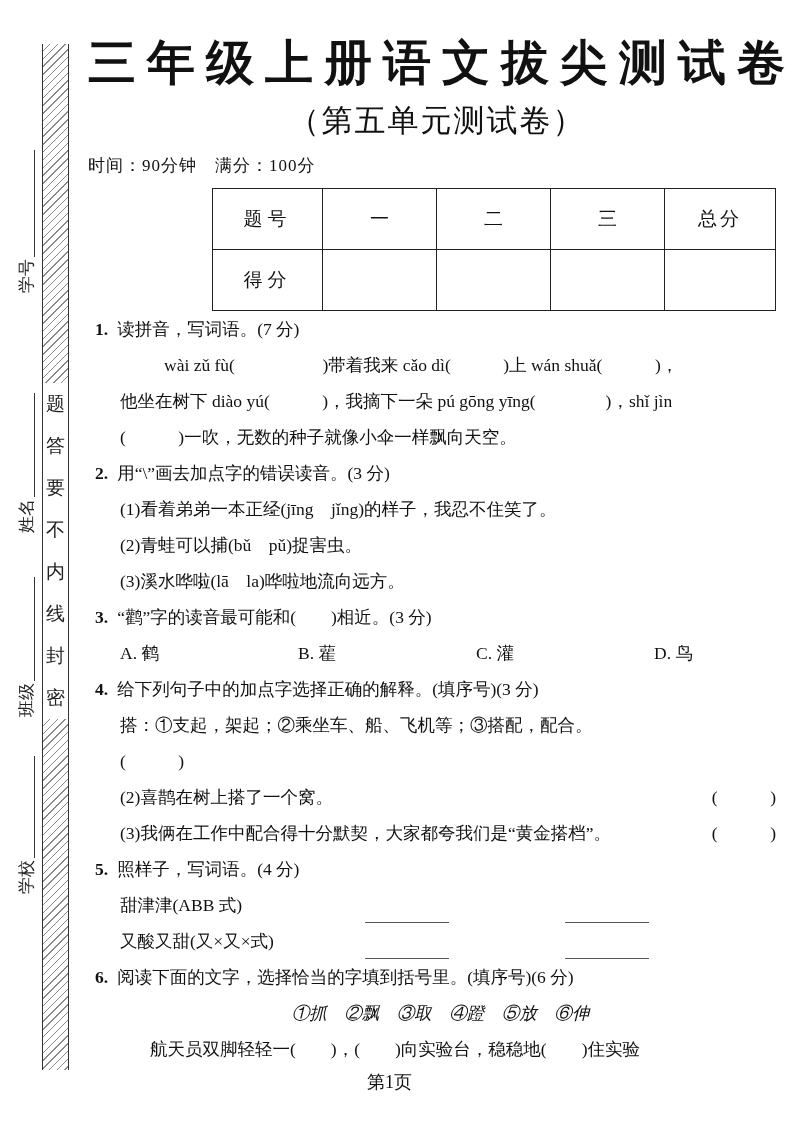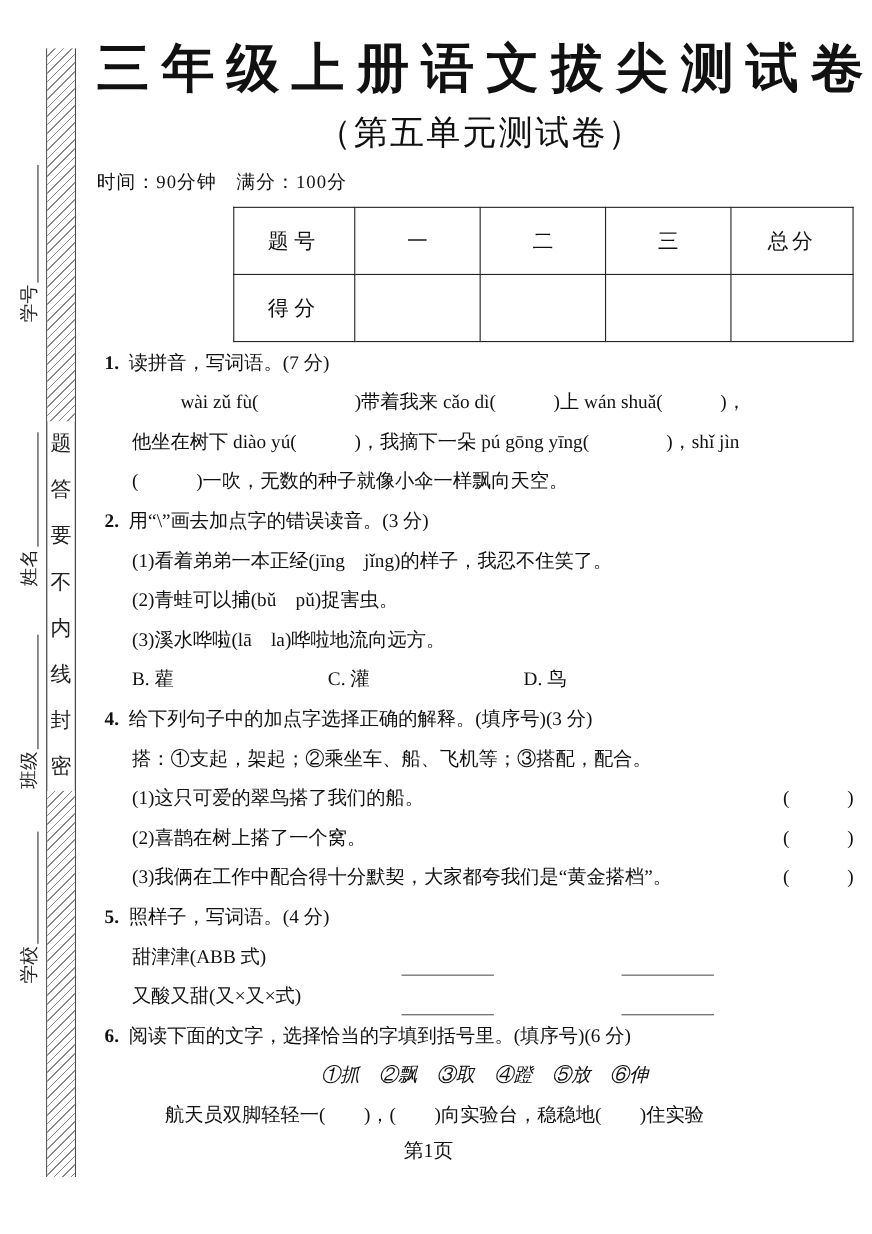--- a/index.html
+++ b/index.html
@@ -140,32 +140,35 @@
     <div class="line indent2">他坐在树下 diào yú(　　　)，我摘下一朵 pú gōng yīng(　　　　)，shǐ jìn</div>
     <div class="line indent2">(　　　)一吹，无数的种子就像小伞一样飘向天空。</div>
 
     <div class="line">
       <span class="qnum">2.</span><span>用“\”画去加点字的错误读音。(3 分)</span>
     </div>
     <div class="line indent2"><span>(1)看着弟弟一本正</span><span class="dot-under">经</span><span>(jīng　jǐng)的样子，我忍不住笑了。</span></div>
     <div class="line indent2"><span>(2)青蛙可以</span><span class="dot-under">捕</span><span>(bǔ　pǔ)捉害虫。</span></div>
     <div class="line indent2"><span>(3)溪水哗</span><span class="dot-under">啦</span><span>(lā　la)哗啦地流向远方。</span></div>
 
+    <div class="line">
+      <span class="qnum">3.</span><span>“鹳”字的读音最可能和(　　)相近。(3 分)</span>
+    </div>
     <div class="line indent2 opt-row">
+      <span>A. 鹤</span>
       <span>B. 雚</span>
       <span>C. 灌</span>
       <span>D. 鸟</span>
     </div>
 
     <div class="line">
       <span class="qnum">4.</span><span>给下列句子中的加点字选择正确的解释。(填序号)(3 分)</span>
     </div>
     <div class="line indent2">搭：①支起，架起；②乘坐车、船、飞机等；③搭配，配合。</div>
     <div class="line indent2 q4-item">
-      <span><span>(1)这只可爱的翠鸟</span><span class="dot-under">搭</span><span>了我们的船。</span></span>
       <span>(　　　)</span>
     </div>
     <div class="line indent2 q4-item">
       <span><span>(2)喜鹊在树上</span><span class="dot-under">搭</span><span>了一个窝。</span></span>
       <span>(　　　)</span>
     </div>
     <div class="line indent2 q4-item">
       <span><span>(3)我俩在工作中配合得十分默契，大家都夸我们是“黄金</span><span class="dot-under">搭</span><span>档”。</span></span>
       <span>(　　　)</span>
     </div>

